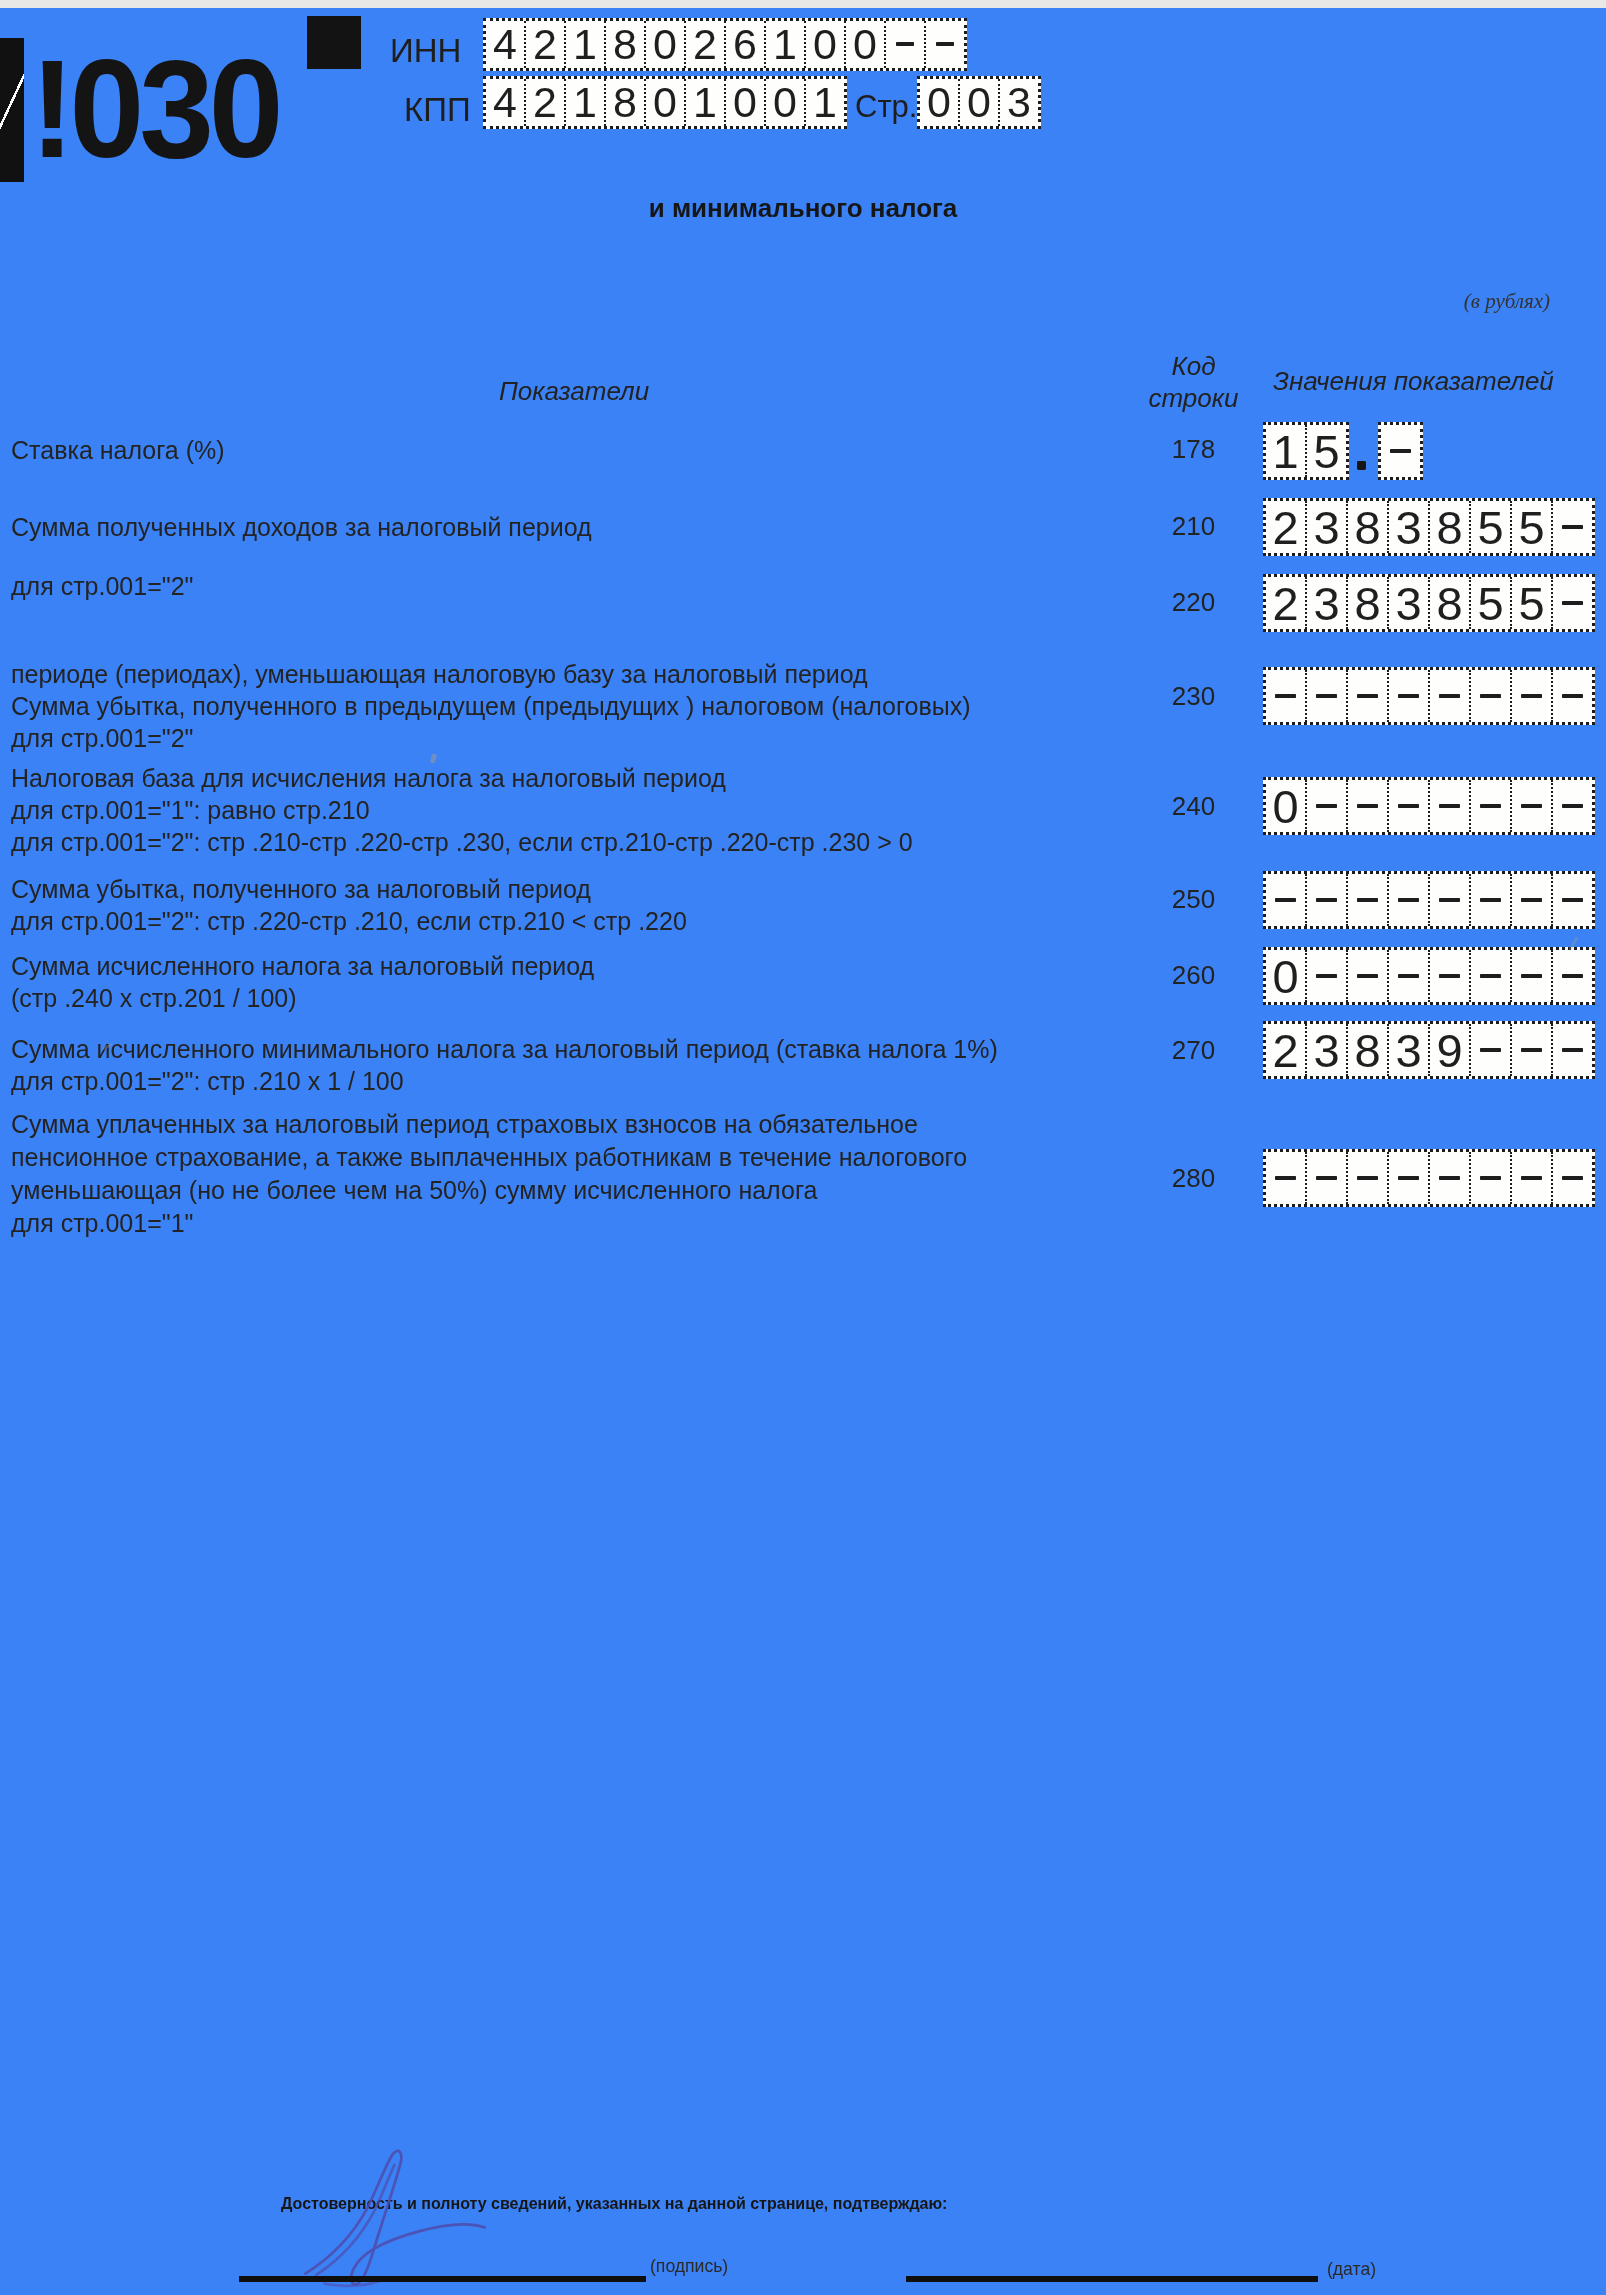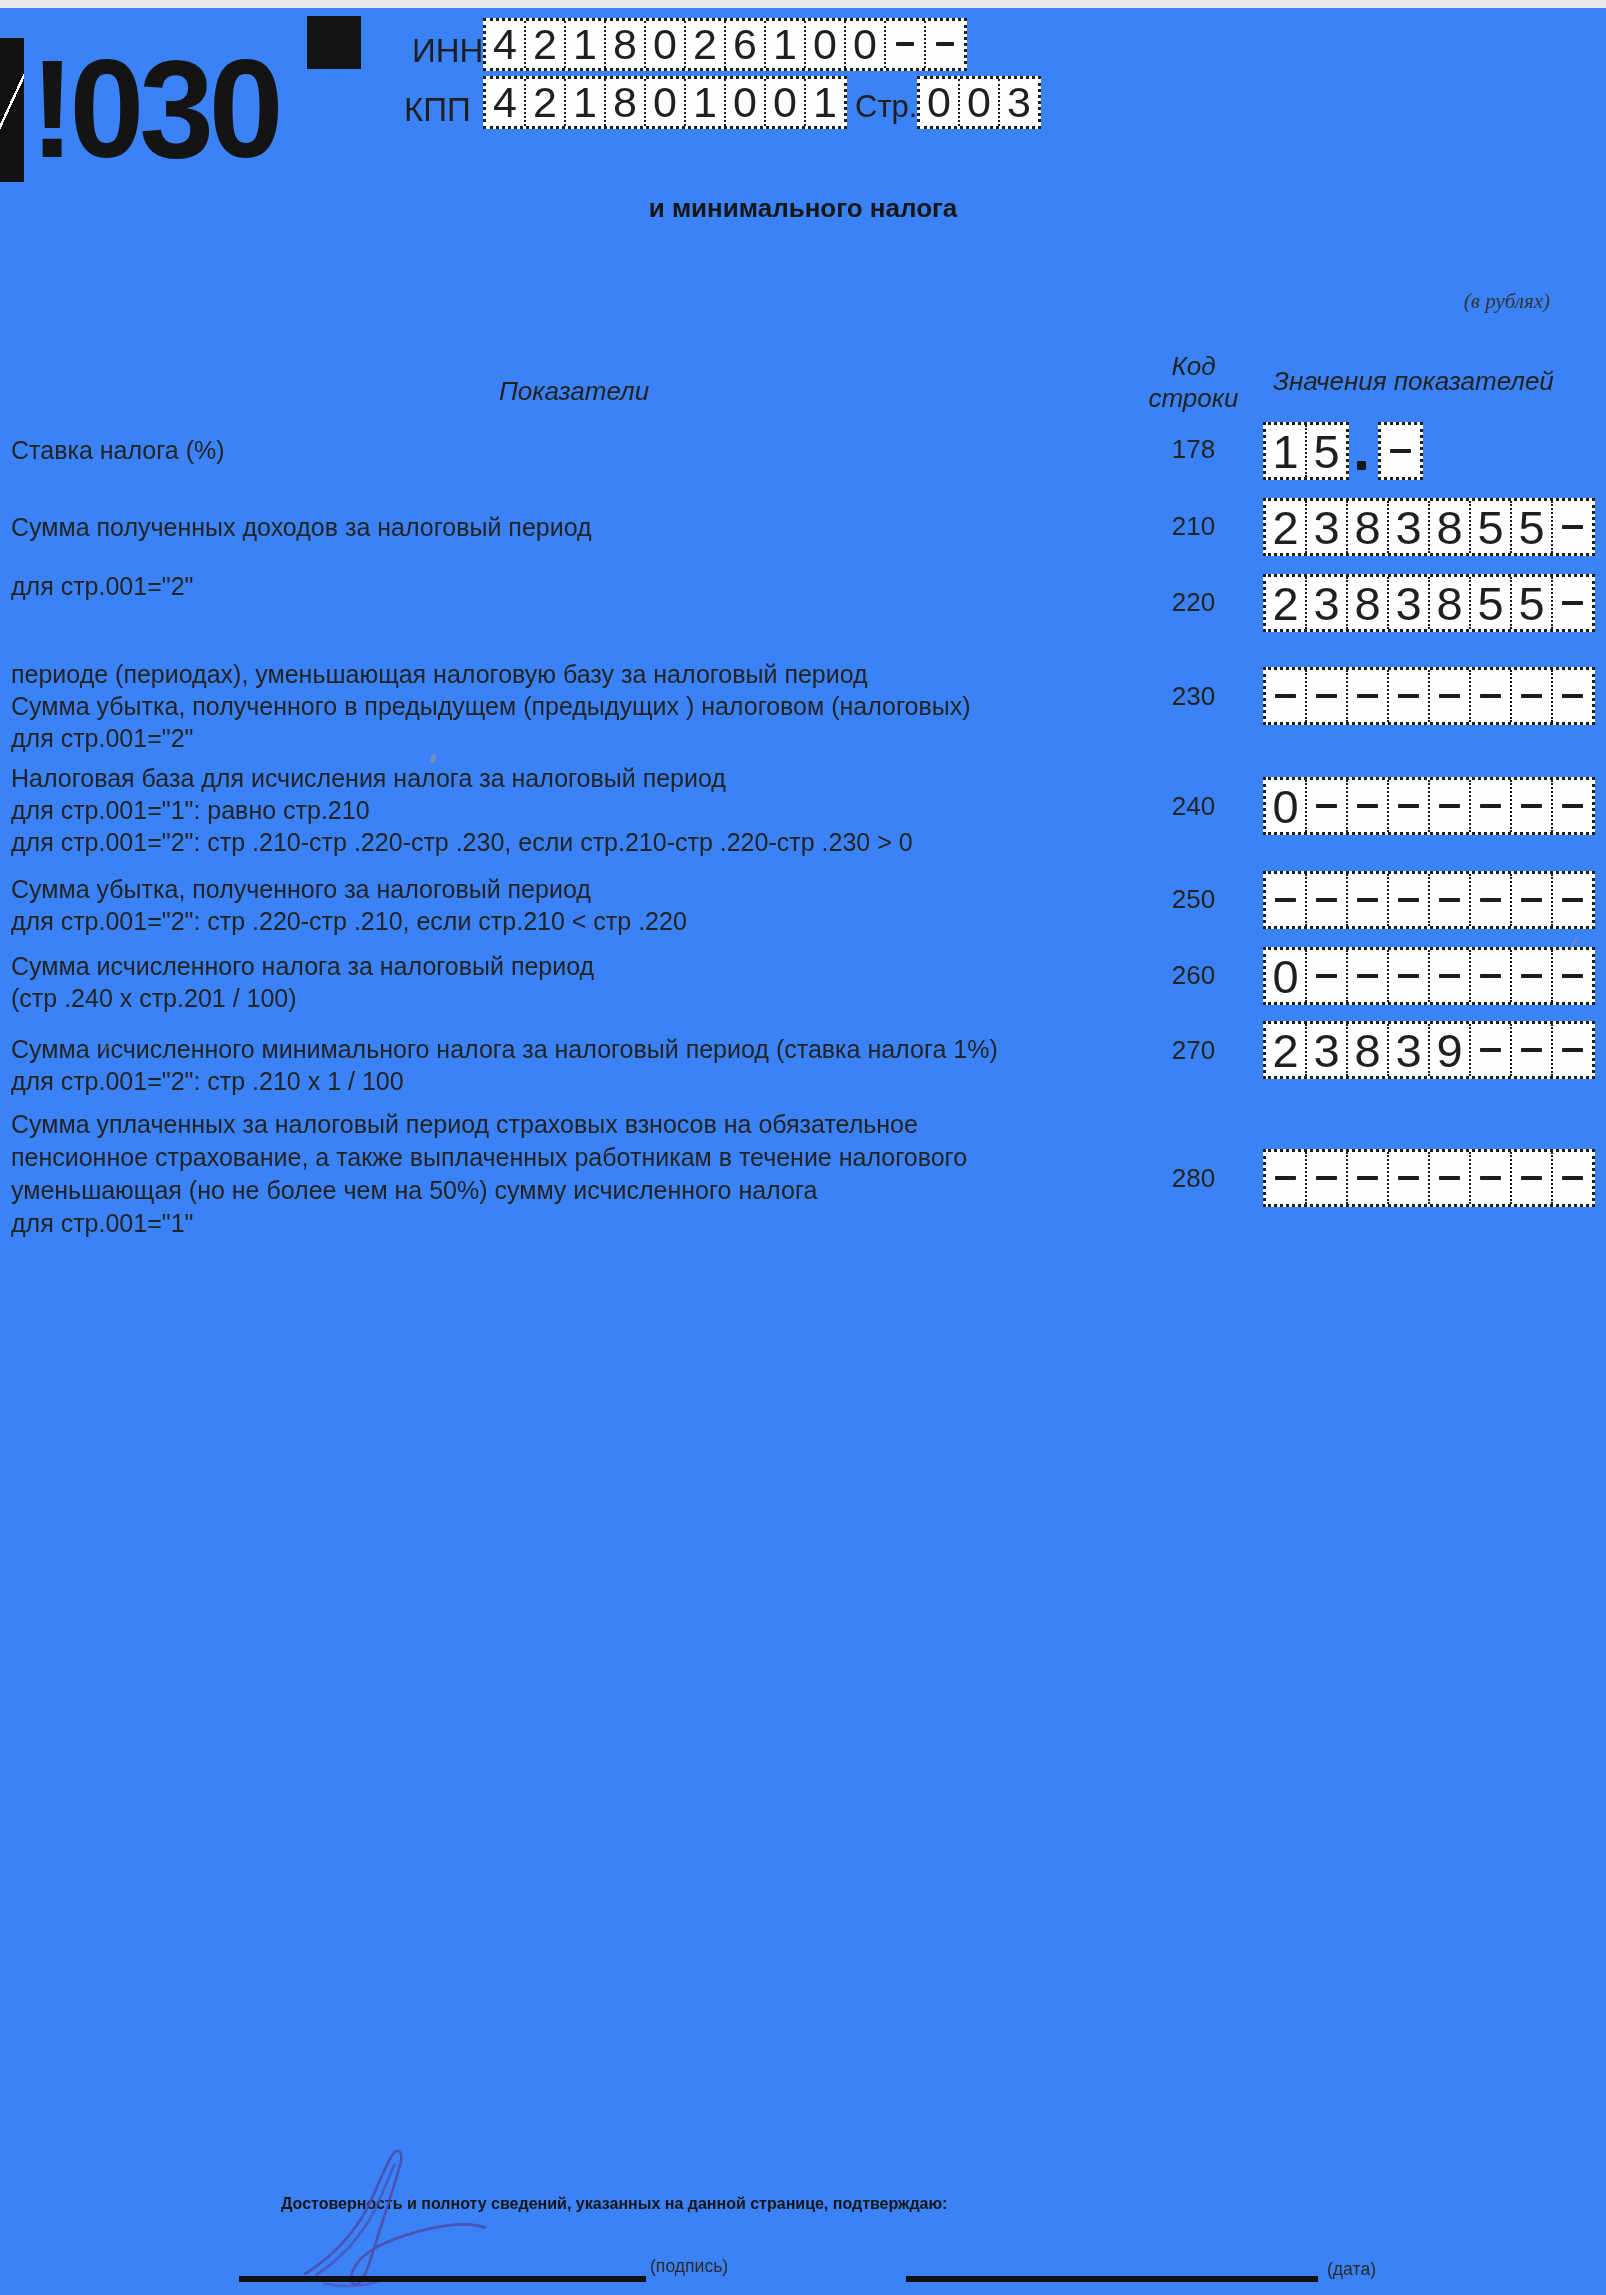--- a/index.html
+++ b/index.html
@@ -43,21 +43,21 @@
 </style>
 </head>
 <body>
 
 <div id="page">
 
   <div class="abs corner-mark"></div>
   <div class="abs reg-square"></div>
   <div class="abs barcode-text">!030</div>
 
-  <div class="abs hdr-label" style="left:412px;top:24.4px;">ИНН</div>
+  <div class="abs hdr-label" style="left:390px;top:24.4px;">ИНН</div>
   <div class="abs cells" style="left:483px;top:9.5px;" id="inn-cells">
       <div class="cell cell-hdr">4</div>
       <div class="cell cell-hdr">2</div>
       <div class="cell cell-hdr">1</div>
       <div class="cell cell-hdr">8</div>
       <div class="cell cell-hdr">0</div>
       <div class="cell cell-hdr">2</div>
       <div class="cell cell-hdr">6</div>
       <div class="cell cell-hdr">1</div>
       <div class="cell cell-hdr">0</div>

